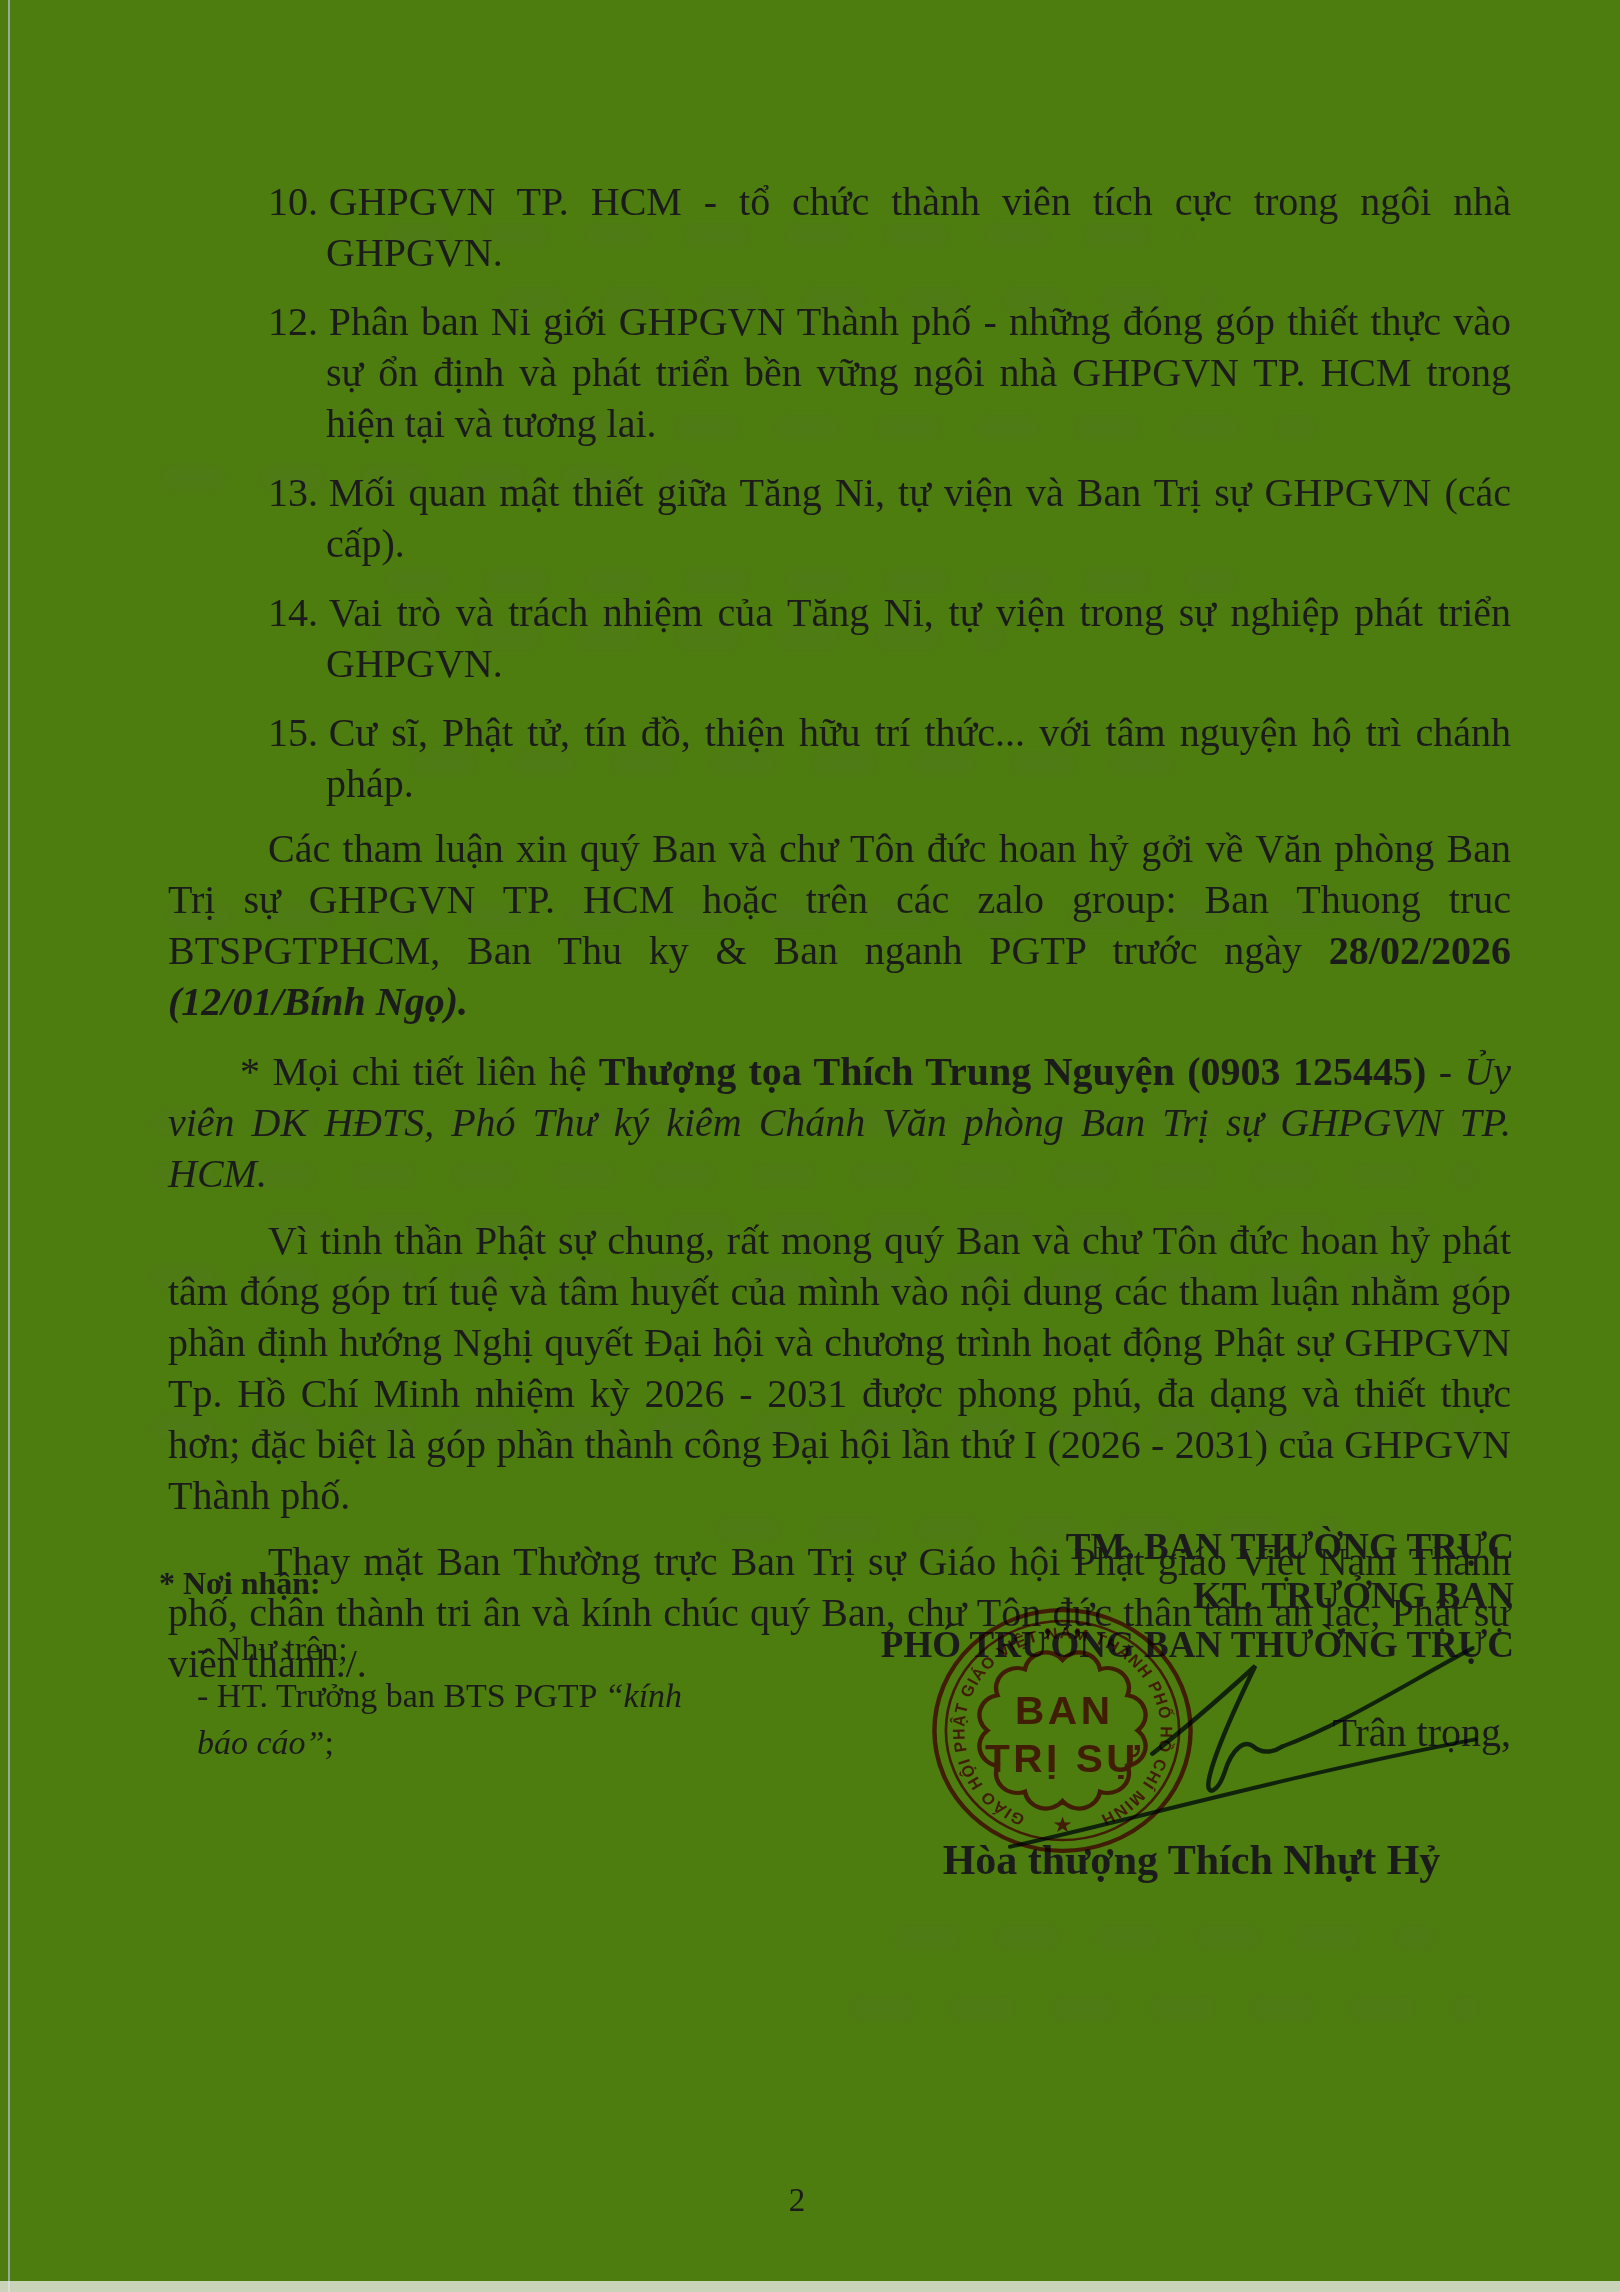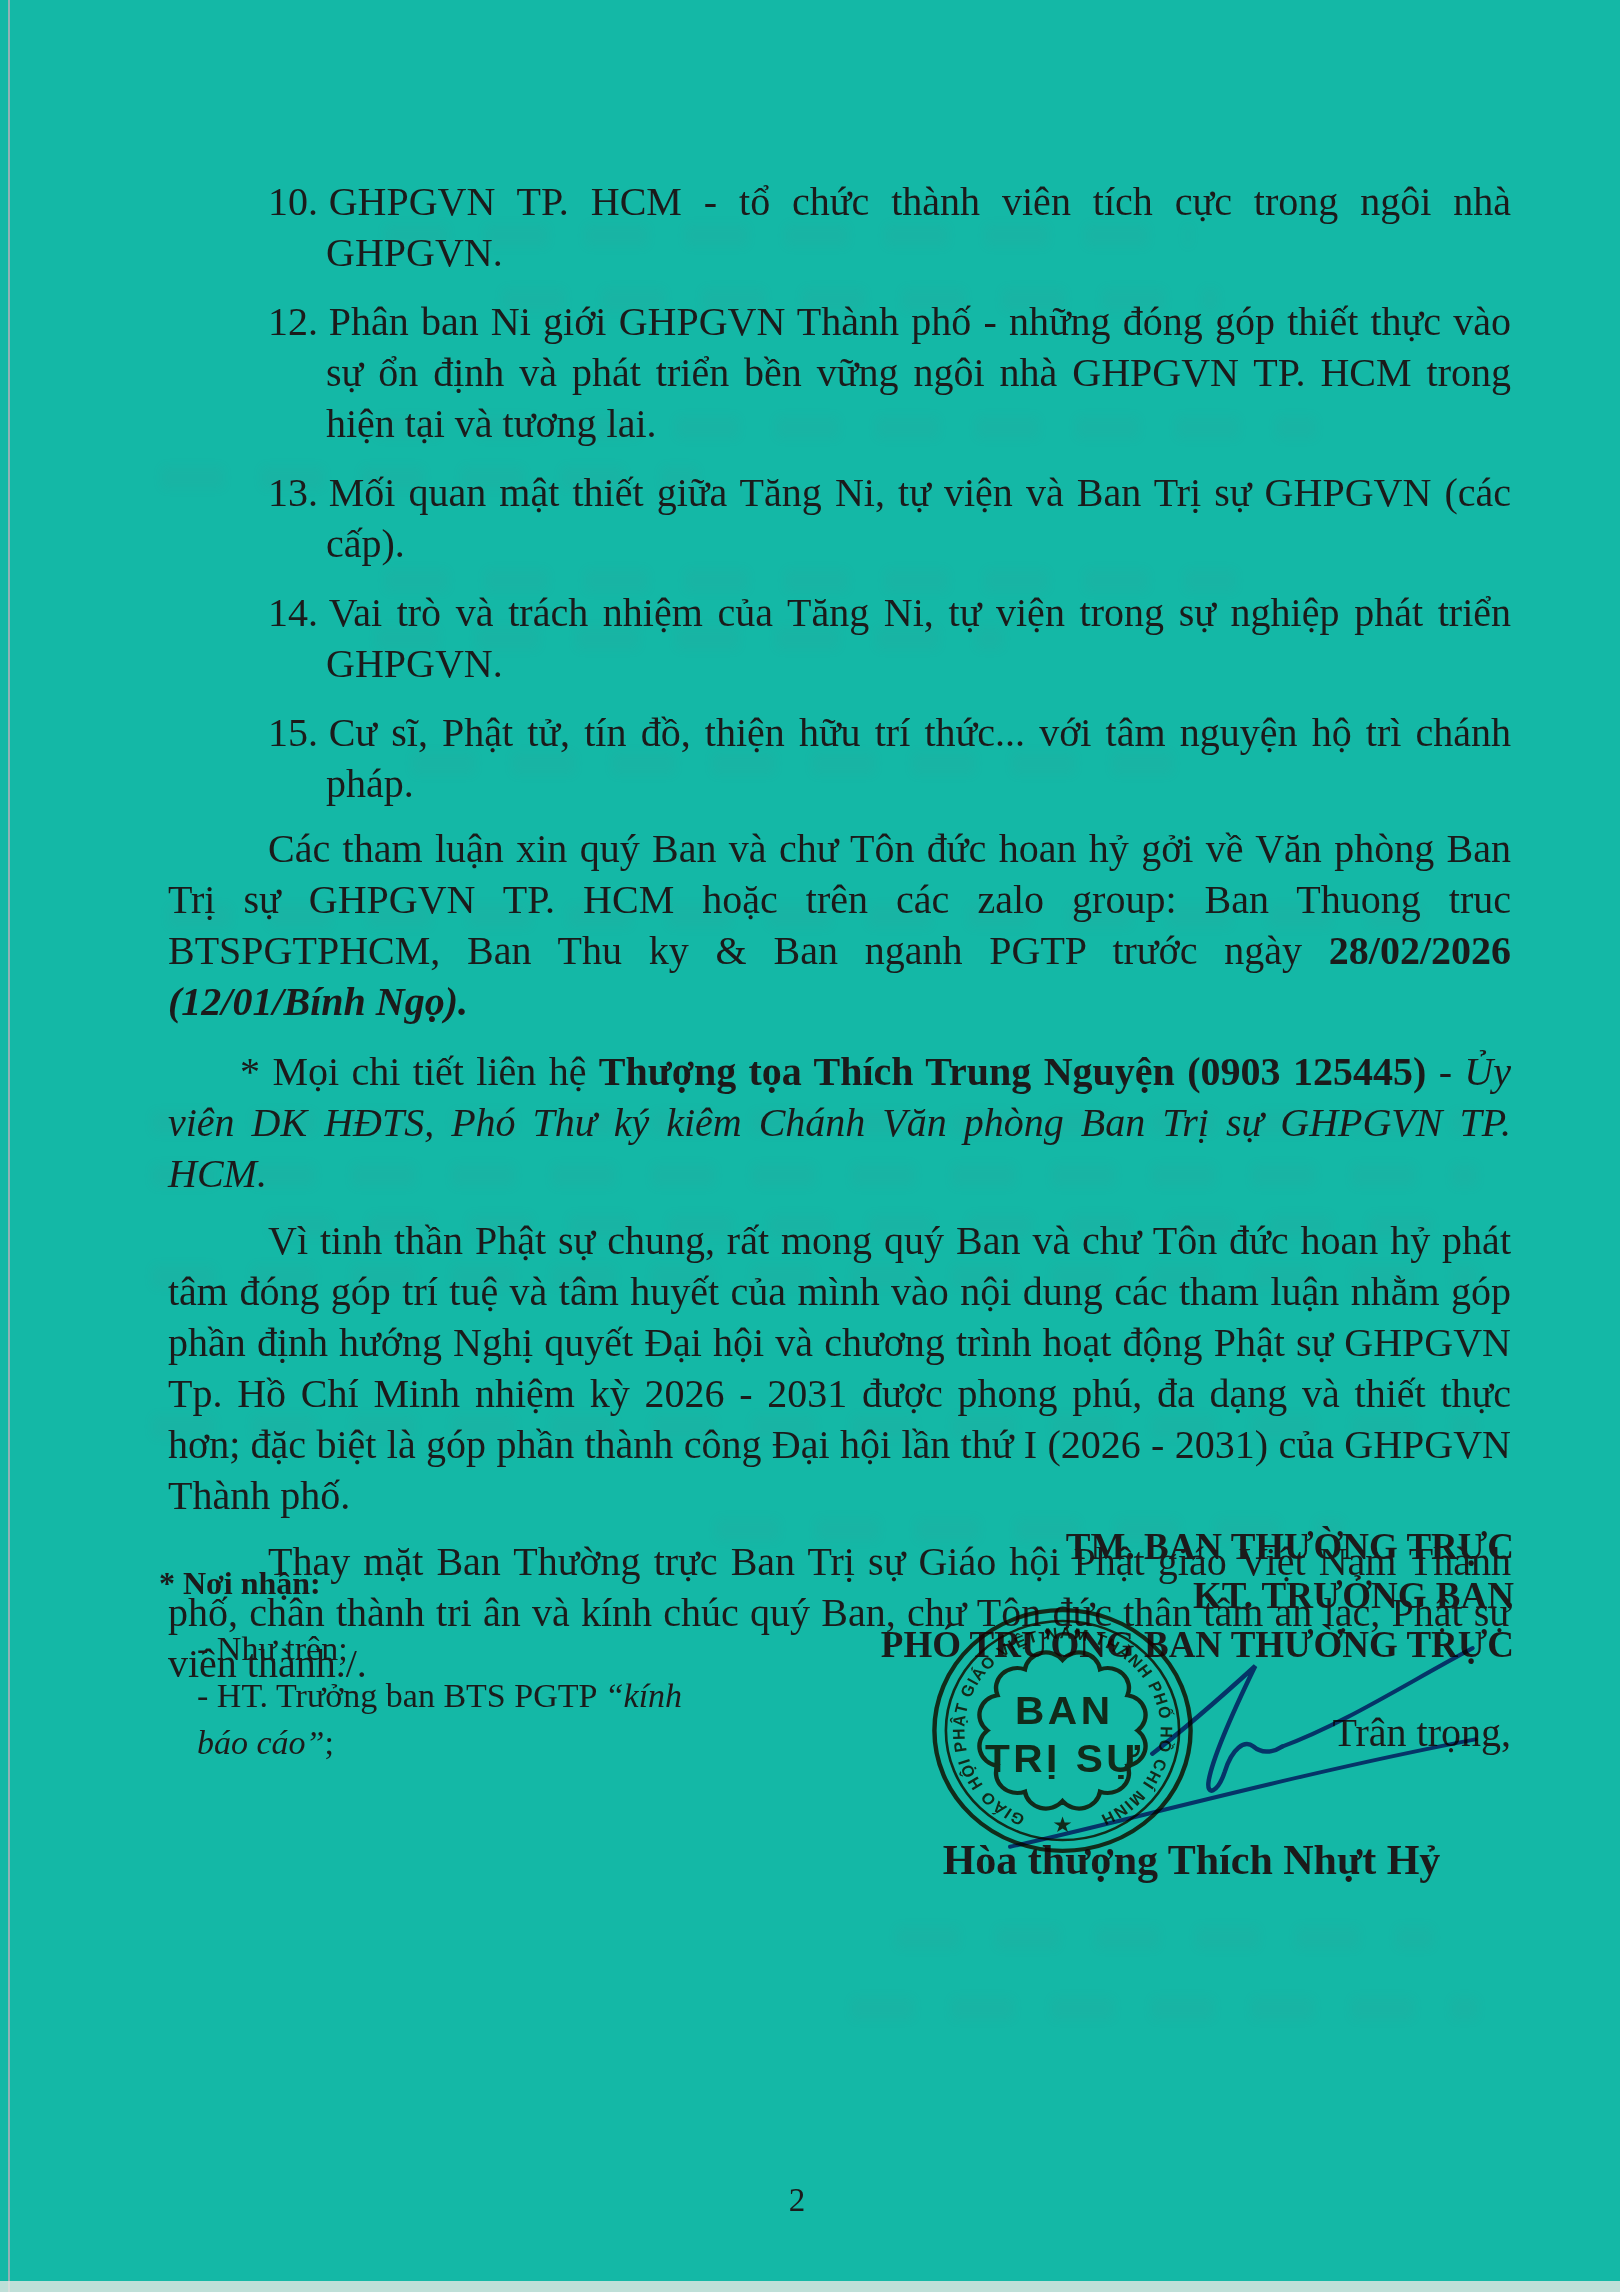--- a/index.html
+++ b/index.html
@@ -1,16 +1,16 @@
 <!DOCTYPE html>
 <html style="font-size:14.3px"><head>
 <meta charset="utf-8">
 <style>
   html,body{margin:0;padding:0;background:#ffffff;}
-  .page{position:relative;width:1620px;height:2293px;background:#14b8a6;overflow:hidden;
+  .page{position:relative;width:1620px;height:2293px;background:#4d7c0f;overflow:hidden;
         font-family:"Liberation Serif", serif;color:#1b1b1b;}
   .edge-line{position:absolute;left:8px;top:0;width:1.8px;height:2293px;background:#a9b0b8;opacity:.85;}
   .bottom-strip{position:absolute;left:0;bottom:0;width:1620px;height:12.5px;background:#e9e8e5;opacity:.8;}
   .ghost{position:absolute;height:23px;filter:blur(5.4px);opacity:.05;pointer-events:none;
          background:repeating-linear-gradient(90deg,#6b7280 0 63px,transparent 63px 100px);}
   .content{position:absolute;left:168px;top:176px;width:1343px;font-size:40px;line-height:51px;text-align:justify;}
   .li{margin-left:100px;padding-left:58px;text-indent:-58px;margin-top:18px;}
   .li:first-child{margin-top:0;}
   .num{margin-right:10.7px;}
   .para{margin:0;text-indent:100px;}

